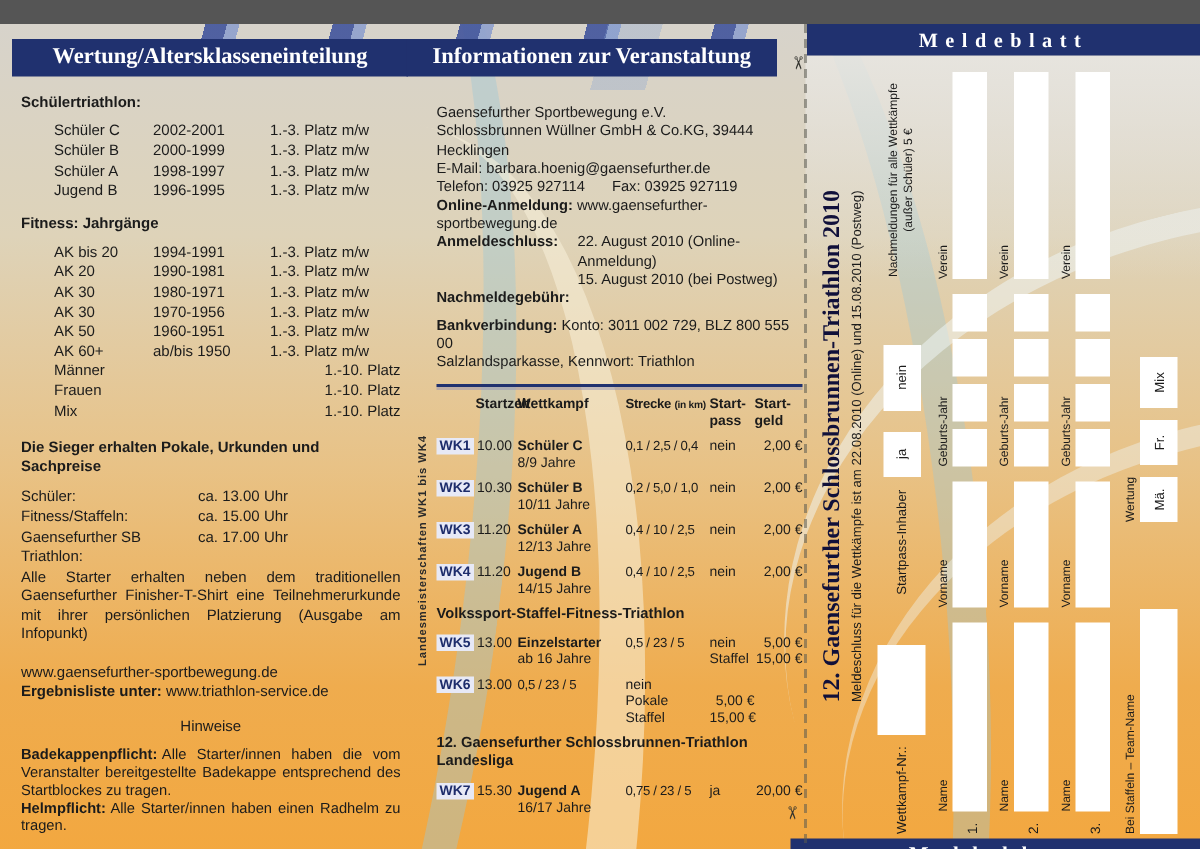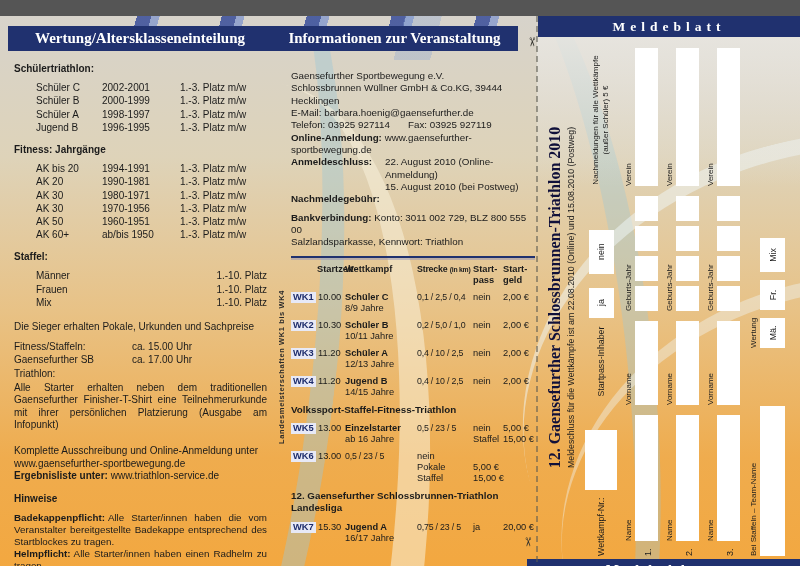--- a/index.html
+++ b/index.html
@@ -26,44 +26,44 @@
   .hdr-mid{left:271px;top:10px;width:247px;height:25px;font-size:15px;line-height:25px;}
   .meld-top{left:538px;top:0;width:262px;height:21px;font-size:13.5px;line-height:21px;letter-spacing:5px;}
   .meld-bottom{left:527px;top:543px;width:273px;height:23px;font-size:14px;line-height:23px;letter-spacing:5px;}
   
   .left-col{position:absolute;left:14px;top:46px;width:253px;font-size:10px;line-height:1.32;}
   .sec-title{font-weight:bold;margin:9px 0 6px;}
   .first{margin-top:0;}
   .r3{display:grid;grid-template-columns:88px 78px auto;}
   .r3 .c1{padding-left:22px;}
   .p3{grid-column:3;text-align:right;}
-  .sieger{font-weight:normal;margin:11px 0 7px;}
+  .sieger{font-weight:bold;margin:11px 0 7px;}
   .cer{display:grid;grid-template-columns:118px auto;}
   .para{text-align:justify;margin-top:2px;line-height:1.25;}
   .web{margin-top:13px;line-height:1.28;}
-  .hint-title{font-weight:bold;text-align:left;margin:9px 0 7px;}
+  .hint-title{font-weight:normal;text-align:center;margin:9px 0 7px;}
   .hint{text-align:justify;line-height:1.22;font-size:9.8px;}
   .hint b{margin-right:3px;}
   
   .mid-col{position:absolute;left:291px;top:46px;width:244px;font-size:9.8px;line-height:1.26;}
   .b{font-weight:bold;}
   .telfax{display:flex;gap:18px;}
   .kv{display:flex;}
   .kv .k{font-weight:bold;width:94px;flex:none;}
   .divider{border-top:2px solid #20316f;box-shadow:0 2px 0 rgba(140,140,180,.45);margin:7px 0 6px;}
   .thead,.trow{display:grid;grid-template-columns:27px 27px 72px 56px 30px 32px;font-size:9.3px;}
   .thead{font-weight:bold;margin-bottom:7px;line-height:1.15;}
   .trow{margin-bottom:6px;line-height:1.18;}
   .hz{grid-column:1/3;padding-left:26px;}
   .unit{font-size:6.8px;font-weight:bold;}
   .wkb{font-weight:bold;color:#1d2c6b;background:#e7e9f6;justify-self:start;align-self:start;padding:0 2px;}
   .nm1{font-weight:bold;}
   .stq{font-size:8.8px;white-space:nowrap;letter-spacing:-0.2px;}
   .ps{white-space:nowrap;}
-  .gd{text-align:left;white-space:nowrap;}
+  .gd{text-align:right;white-space:nowrap;}
   .ln{height:11px;}
   .tsec{font-weight:bold;margin:4px 0 7px;font-size:9.8px;}
   .vlabel{position:absolute;left:277px;top:428px;width:232px;transform:rotate(-90deg);transform-origin:0 0;
     font-size:7.5px;font-weight:bold;letter-spacing:.6px;color:#2a2a2a;}
   
   .fold{position:absolute;left:536px;top:0;height:566px;border-left:2px dashed rgba(90,90,80,.55);}
   .scis{position:absolute;color:#33332e;font-size:12px;transform:rotate(90deg);}
   .scis1{left:527px;top:19px;}
   .scis2{left:523px;top:519px;}
   
@@ -168,49 +168,51 @@
       <span class="c1">AK 50</span>
       <span>1960-1951</span>
       <span>1.-3. Platz m/w</span>
     </div>
     <div class="r3">
       <span class="c1">AK 60+</span>
       <span>ab/bis 1950</span>
       <span>1.-3. Platz m/w</span>
     </div>
 
-    <div class="sec-title">Staffel:</div>
     <div class="r3">
       <span class="c1">Männer</span>
       <span class="p3">1.-10. Platz</span>
     </div>
     <div class="r3">
       <span class="c1">Frauen</span>
       <span class="p3">1.-10. Platz</span>
     </div>
     <div class="r3">
       <span class="c1">Mix</span>
       <span class="p3">1.-10. Platz</span>
     </div>
 
     <div class="sieger">Die Sieger erhalten Pokale, Urkunden und Sachpreise</div>
 
+    <div class="cer">
+      <span>Schüler:</span>
+      <span>ca. 13.00 Uhr</span>
+    </div>
     <div class="cer">
       <span>Fitness/Staffeln:</span>
       <span>ca. 15.00 Uhr</span>
     </div>
     <div class="cer">
       <span>Gaensefurther SB Triathlon:</span>
       <span>ca. 17.00 Uhr</span>
     </div>
 
     <div class="para">Alle Starter erhalten neben dem traditionellen Gaensefurther Finisher-T-Shirt eine Teilnehmerurkunde mit ihrer persönlichen Platzierung (Ausgabe am Infopunkt)</div>
 
     <div class="web">
-      <div>Komplette Ausschreibung und Online-Anmeldung unter</div>
       <div>www.gaensefurther-sportbewegung.de</div>
       <div>
         <b>Ergebnisliste unter:</b>
         <span>www.triathlon-service.de</span>
       </div>
     </div>
 
     <div class="hint-title">Hinweise</div>
     <div class="hint">
       <b>Badekappenpflicht:</b><span>Alle Starter/innen haben die vom Veranstalter bereitgestellte Badekappe entsprechend des Startblockes zu tragen.</span>

